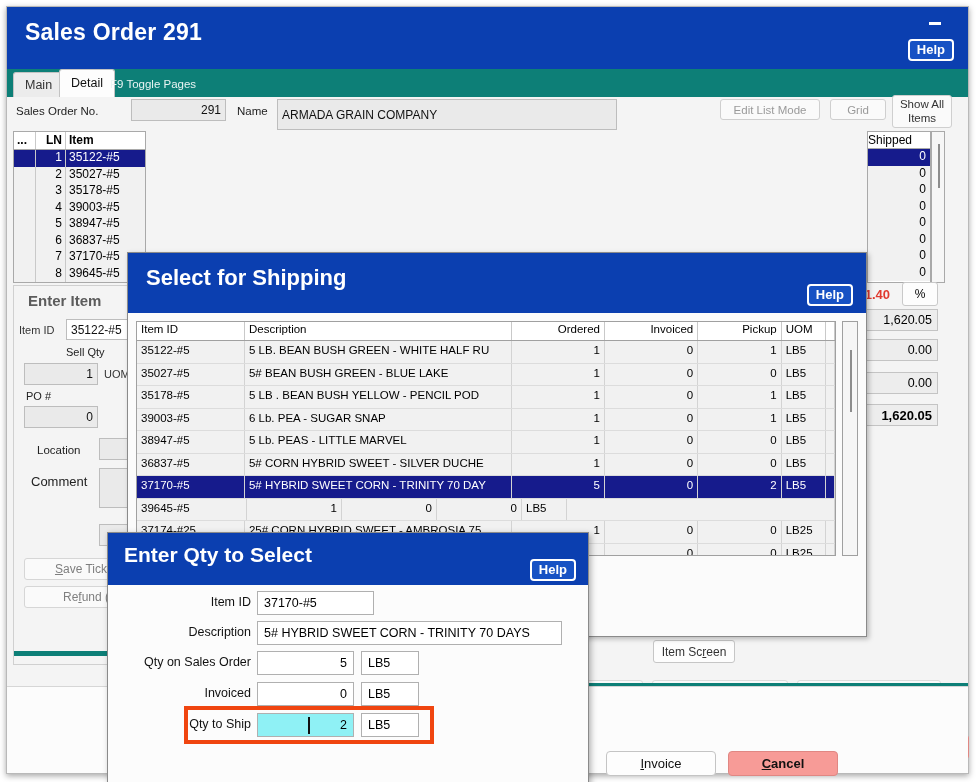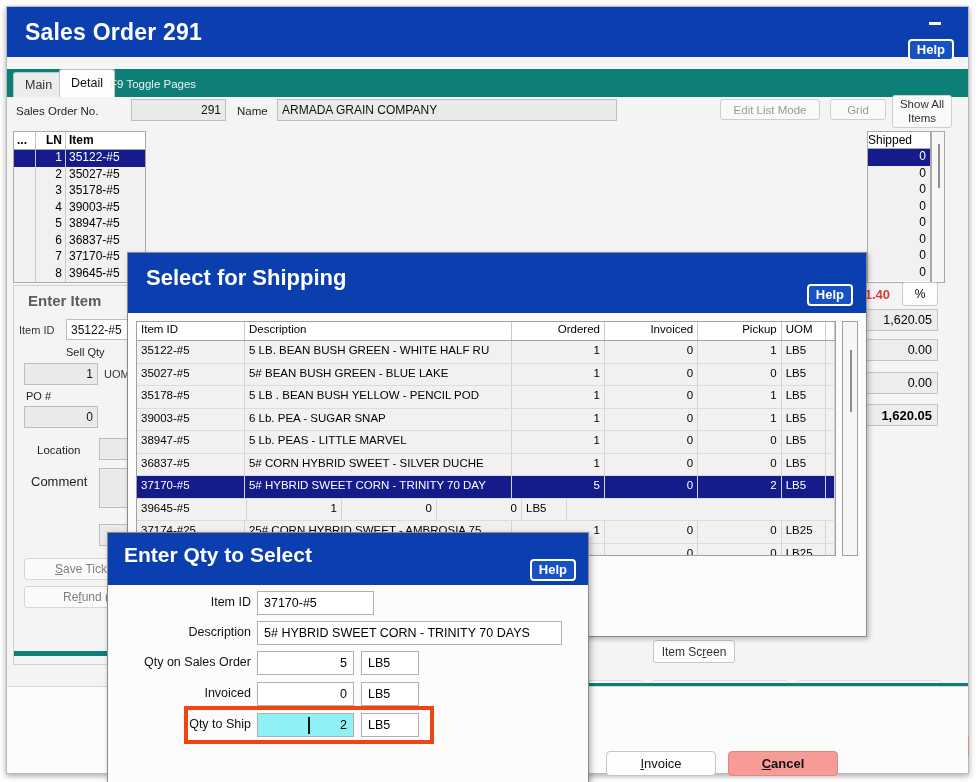--- a/index.html
+++ b/index.html
@@ -2,21 +2,21 @@
 <html><head>
 <meta charset="utf-8">
 <style>
   html,body{margin:0;padding:0;background:#ffffff;}
   body{width:979px;height:782px;overflow:hidden;font-family:"Liberation Sans",sans-serif;}
 
   .app{position:absolute;left:6px;top:6px;width:963px;height:768px;background:#f6f6f6;
        border:1px solid #b9b9b9;box-shadow:0 2px 6px rgba(0,0,0,.35);box-sizing:border-box;}
 
   
-  .titlebar{position:absolute;left:0;top:0;width:100%;height:50px;background:#0b3fb0;box-sizing:border-box;}
+  .titlebar{position:absolute;left:0;top:0;width:100%;height:62px;background:#0b3fb0;box-sizing:border-box;}
   .titlebar .ttl{position:absolute;left:18px;top:12px;color:#fff;font-size:23px;font-weight:bold;letter-spacing:.2px;}
   .minbtn{position:absolute;right:25px;top:8px;width:16px;height:14px;cursor:pointer;}
   .minbtn i{position:absolute;left:2px;top:7px;width:12px;height:3px;background:#fff;display:block;}
   .helpbtn{position:absolute;border:2px solid #fff;border-radius:4px;background:#1752c4;color:#fff;
            font-size:13px;font-weight:bold;padding:2px 7px 3px 7px;cursor:pointer;line-height:1;}
   .helpbtn.main{right:14px;top:32px;}
 
   
   .tabstrip{position:absolute;left:0;top:62px;width:100%;height:28px;background:#0d7f77;}
   .tab{position:absolute;top:3px;height:25px;background:#ececec;border:1px solid #c3c3c3;border-bottom:none;
@@ -31,21 +31,21 @@
   .lbl{font-size:11.5px;color:#222;}
   .fld{background:#eaeaea;border:1px solid #bdbdbd;box-sizing:border-box;font-size:12px;color:#111;
        display:flex;align-items:center;padding:0 4px;}
   .fld.r{justify-content:flex-end;}
   .fld.w{background:#fff;}
 
   .row1{position:absolute;left:0;top:0;width:100%;height:34px;}
   #so-label{position:absolute;left:9px;top:8px;}
   #so-value{position:absolute;left:124px;top:2px;width:95px;height:22px;}
   #name-label{position:absolute;left:230px;top:8px;}
-  #name-value{position:absolute;left:270px;top:2px;width:340px;height:22px;justify-content:flex-start;}
+  #name-value{position:absolute;left:270px;top:2px;width:340px;height:31px;justify-content:flex-start;}
 
   .topbtn{position:absolute;background:#fafafa;border:1px solid #cfcfcf;border-radius:3px;
           font-size:11.5px;color:#9a9a9a;display:flex;align-items:center;justify-content:center;
           text-align:center;box-sizing:border-box;cursor:pointer;}
   #edit-list-mode{left:713px;top:2px;width:100px;height:21px;}
   #grid-btn{left:823px;top:2px;width:56px;height:21px;}
   #show-all{left:885px;top:-2px;width:60px;height:33px;color:#333;flex-direction:column;line-height:1.15;}
 
   
   .leftgrid{position:absolute;left:6px;top:34px;width:133px;height:152px;background:#fff;border:1px solid #a9a9a9;box-sizing:border-box;}

